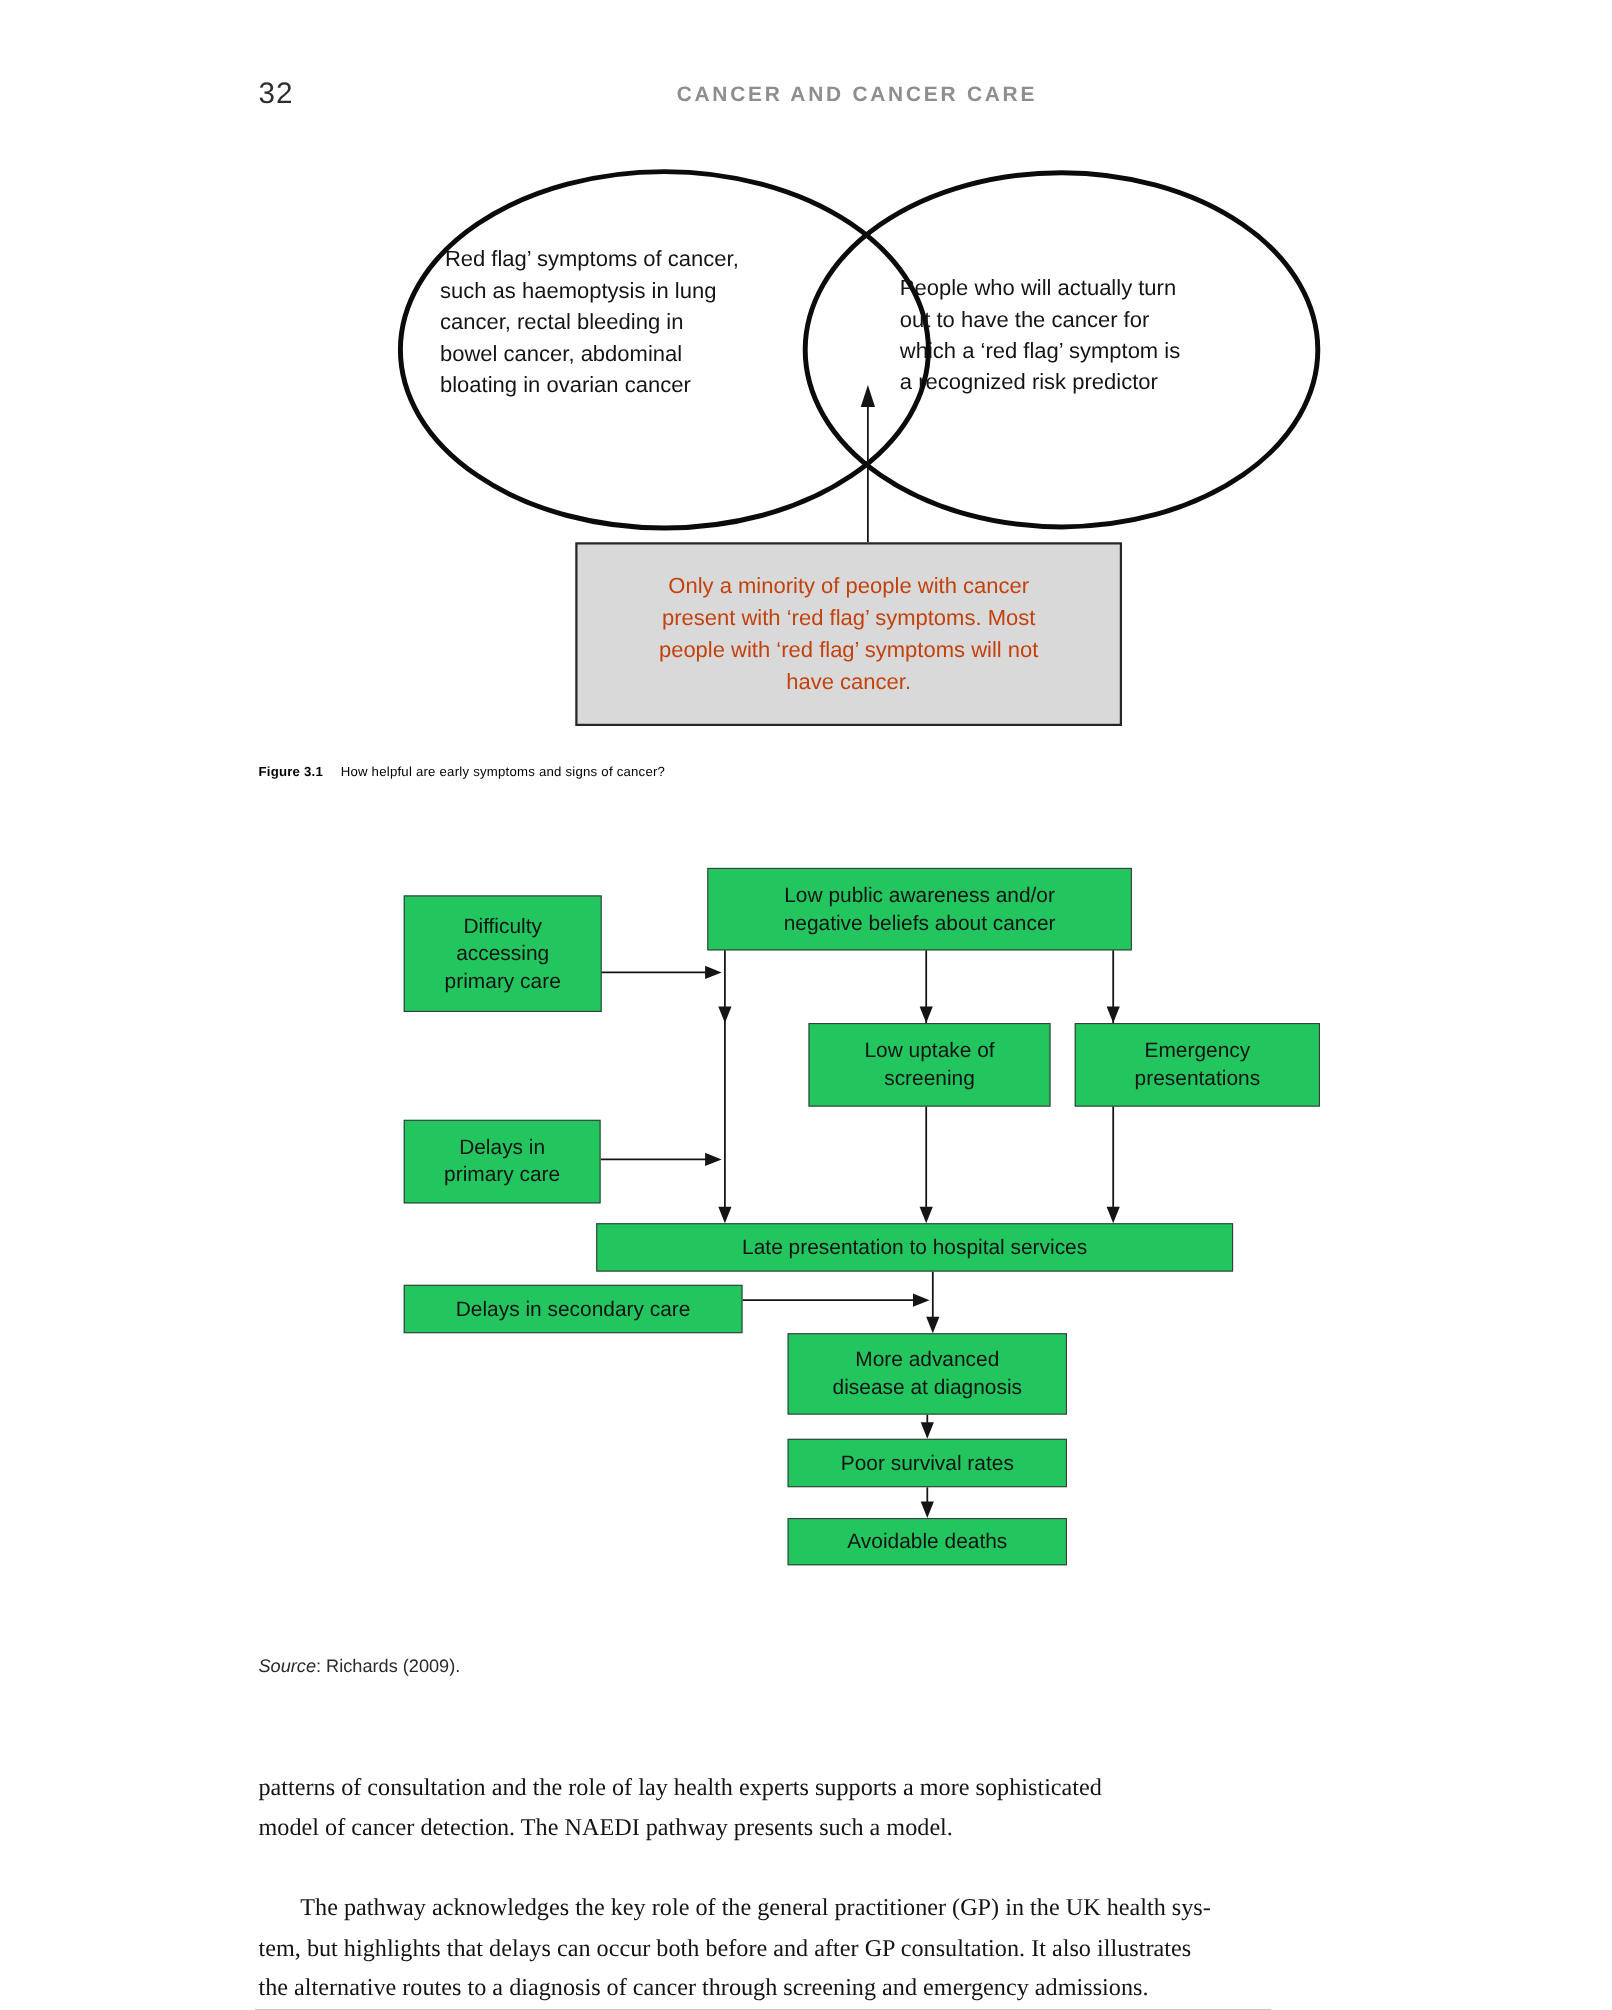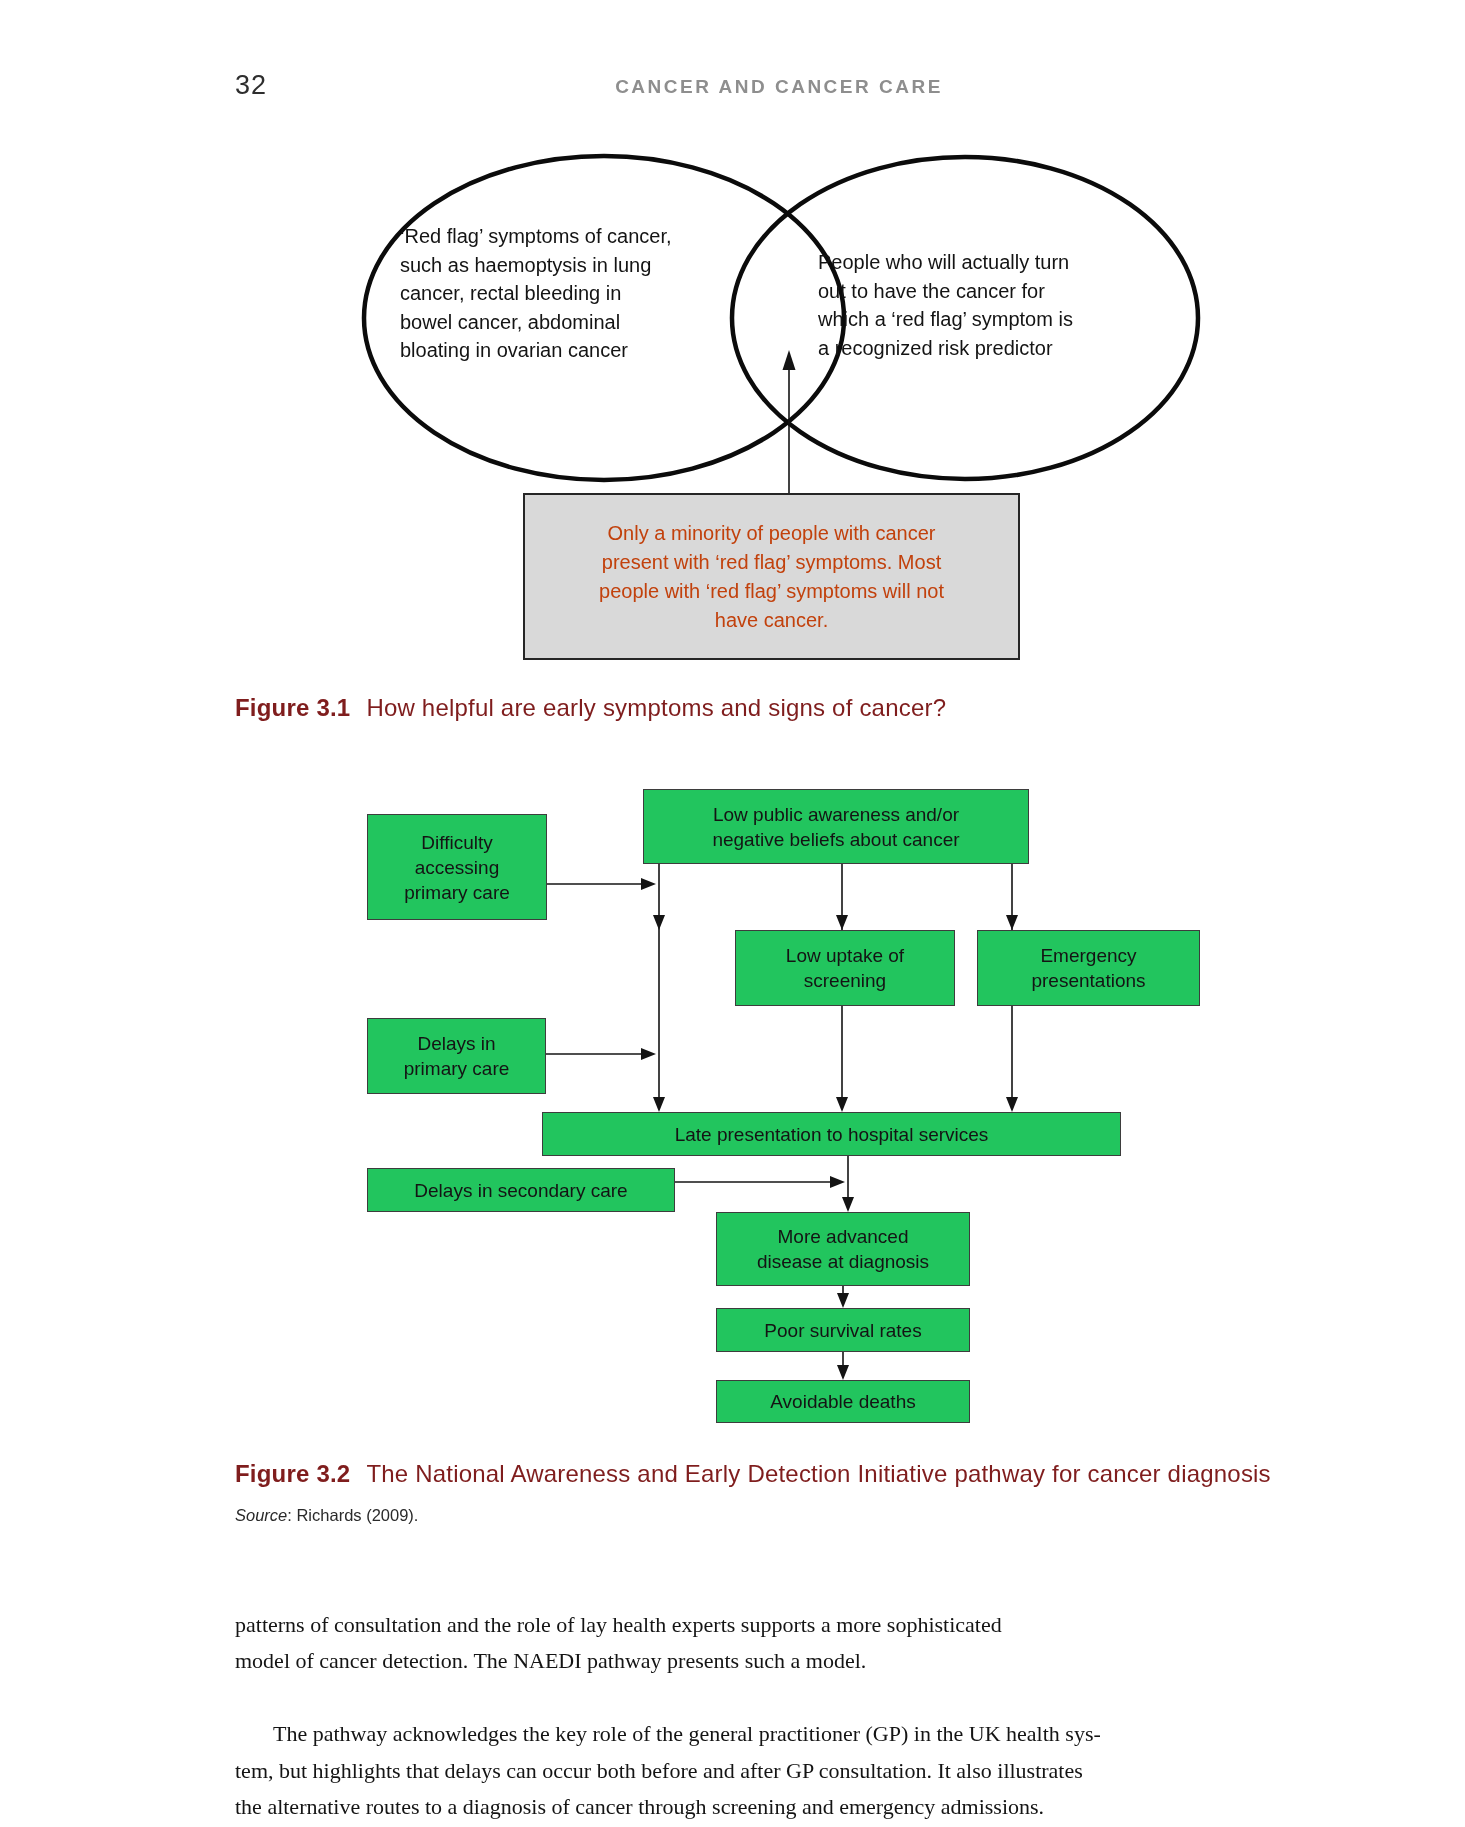--- a/index.html
+++ b/index.html
@@ -26,21 +26,21 @@
   }
   .note-box {
     position:absolute; left:523px; top:493px; width:497px; height:167px;
     box-sizing:border-box; background:#d9d9d9; border:2px solid #262626;
     display:flex; align-items:center; justify-content:center;
   }
   .note-box .note-text {
     text-align:center; white-space:pre-line; font-size:20px; line-height:29px; color:#c2410c;
   }
 
-  .caption { position:absolute; left:235px; font-size:24px; color:#7f1d1d; letter-spacing:0.2px; }
+  .caption { position:absolute; left:235px; font-size:12px; color:#000000; letter-spacing:0.2px; }
   .cap-label { font-weight:700; margin-right:16px; }
   .source-line { position:absolute; left:235px; font-size:16.5px; color:#2a2a2a; }
   .src-label { font-style:italic; }
 
   .fbox {
     position:absolute; box-sizing:border-box;
     background:#22c55e; border:1.5px solid #3d3d3d;
     display:flex; align-items:center; justify-content:center;
     text-align:center; white-space:pre-line;
     font-size:19px; line-height:25px; color:#141414;
@@ -137,23 +137,20 @@
 presentations</div>
   <div class="fbox" style="left:367px; top:1018px; width:179px; height:76px; padding:0 26px;">Delays in
 primary care</div>
   <div class="fbox" style="left:542px; top:1112px; width:579px; height:44px;">Late presentation to hospital services</div>
   <div class="fbox" style="left:367px; top:1168px; width:308px; height:44px;">Delays in secondary care</div>
   <div class="fbox" style="left:716px; top:1212px; width:254px; height:74px;">More advanced
 disease at diagnosis</div>
   <div class="fbox" style="left:716px; top:1308px; width:254px; height:44px;">Poor survival rates</div>
   <div class="fbox" style="left:716px; top:1380px; width:254px; height:43px;">Avoidable deaths</div>
 
-  <div class="caption" style="top:1460px;">
-    <span class="cap-label">Figure 3.2</span><span>The National Awareness and Early Detection Initiative pathway for cancer diagnosis</span>
-  </div>
   <div class="source-line" style="top:1506px;">
     <span class="src-label">Source</span><span>: Richards (2009).</span>
   </div>
 
   <div class="body-text">
     <p>patterns of consultation and the role of lay health experts supports a more sophisticated
 model of cancer detection. The NAEDI pathway presents such a model.</p>
     <p class="indent">The pathway acknowledges the key role of the general practitioner (GP) in the UK health sys-
 tem, but highlights that delays can occur both before and after GP consultation. It also illustrates
 the alternative routes to a diagnosis of cancer through screening and emergency admissions.</p>

